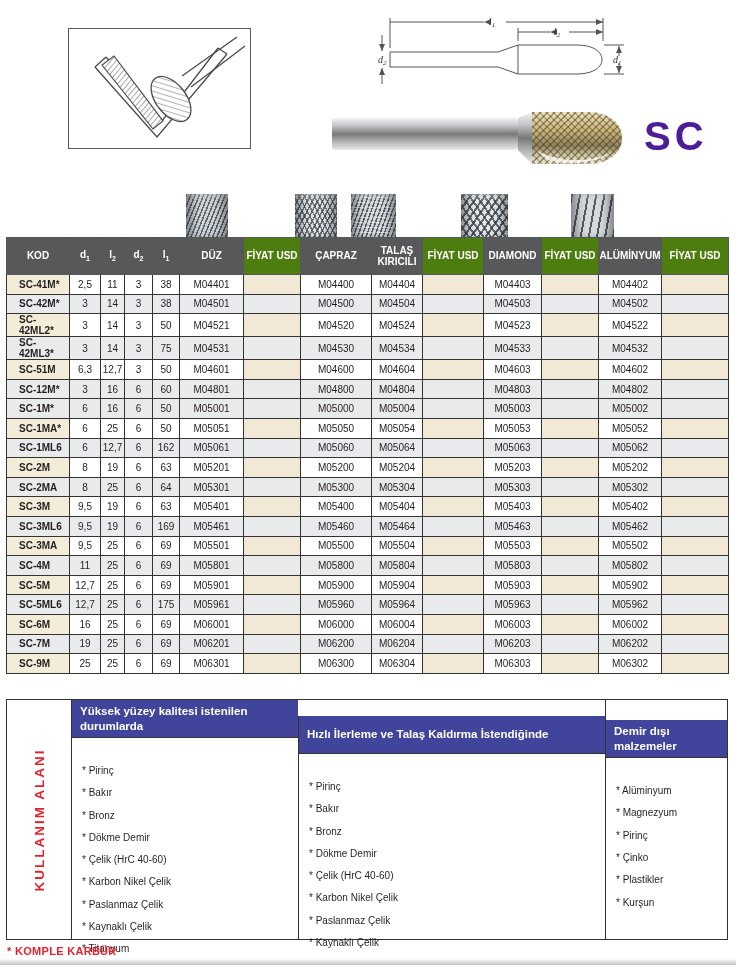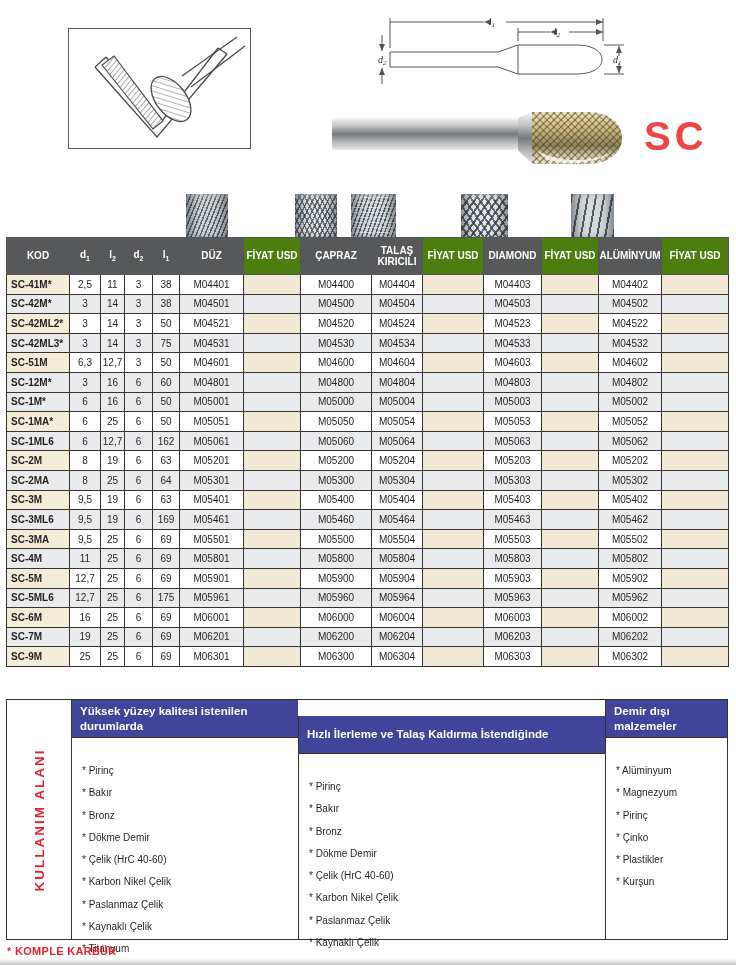--- a/index.html
+++ b/index.html
@@ -5,21 +5,21 @@
   html,body { margin:0; padding:0; background:#ffffff; }
   .page {
     position:relative; width:736px; height:965px; background:#fff;
     font-family:"Liberation Sans", sans-serif; color:#231f20; overflow:hidden;
   }
 
   
   .sketch-box { position:absolute; left:68px; top:28px; width:183px; height:121px; border:1.5px solid #5a5a5a; box-sizing:border-box; }
   .dim-diagram { position:absolute; left:372px; top:4px; width:256px; height:92px; }
   .burr-photo  { position:absolute; left:330px; top:106px; width:300px; height:64px; }
-  .sc-label { position:absolute; left:644px; top:114px; font-size:40px; font-weight:bold; letter-spacing:4px; color:#ef4444; }
+  .sc-label { position:absolute; left:644px; top:114px; font-size:40px; font-weight:bold; letter-spacing:4px; color:#4c1d95; }
 
   
   .thumb { position:absolute; top:194px; height:44px;
     box-shadow: inset 9px 0 10px -4px rgba(35,40,45,.5), inset -9px 0 10px -4px rgba(35,40,45,.5), inset 0 5px 6px -3px rgba(255,255,255,.55); }
   .tex-duz { left:186px; width:42px;
     background: repeating-linear-gradient(112deg, rgba(62,70,76,.75) 0 1.5px, rgba(205,211,215,.92) 1.5px 4px), linear-gradient(90deg,#8b9297,#d3d8db 35%,#aab0b4 70%,#7d8489); }
   .tex-capraz { left:295px; width:42px;
     background: repeating-linear-gradient(62deg, rgba(55,62,68,.65) 0 1.5px, rgba(0,0,0,0) 1.5px 4.5px),
                 repeating-linear-gradient(118deg, rgba(55,62,68,.65) 0 1.5px, rgba(225,229,232,.9) 1.5px 4.5px),
                 linear-gradient(90deg,#9099a0,#ced4d8 40%,#9aa1a6); }
@@ -38,33 +38,33 @@
   
   .spec-table { position:absolute; left:6px; top:237px; width:722px; border-collapse:collapse; table-layout:fixed;
     font-size:10px; color:#231f20; }
   .spec-table th, .spec-table td { border:1px solid #35332f; padding:0; overflow:hidden; text-align:center; }
   .spec-table thead th { height:36px; color:#fff; font-weight:bold; line-height:1.15; border-color:#55565a; }
   th.h-dark { background:#57585a; }
   th.h-blue { background:#4d7c0f; }
   thead th sub { font-size:7px; }
   .spec-table tbody td { height:18.6px; background:#ffffff; font-size:10px; }
   .spec-table tbody tr.alt td { background:#e9eaec; }
-  .spec-table tbody td.c-kod { background:#f3ecd9; font-weight:bold; text-align:left; padding-left:4px; }
+  .spec-table tbody td.c-kod { background:#f3ecd9; font-weight:bold; text-align:left; padding-left:12px; }
   .spec-table tbody td.c-fiyat { background:#f1e9d5; }
 
   
   .usage { position:absolute; left:6px; top:699px; width:722px; height:241px; display:flex;
     border:1.5px solid #35332f; box-sizing:border-box; background:#fff; }
   .usage-side { width:64px; position:relative; flex:none; }
   .usage-side span { position:absolute; left:50%; top:50%; transform:translate(-50%,-50%) rotate(-90deg);
     white-space:nowrap; color:#e8202b; font-weight:bold; font-size:13.5px; letter-spacing:2px; }
   .usage-col { border-left:1.5px solid #35332f; box-sizing:border-box; display:flex; flex-direction:column; flex:none; }
   .usage-col.col1 { width:227px; }
   .usage-col.col2 { width:307px;margin-top:16px; }
-  .usage-col.col3 { flex:1; }
+  .usage-col.col3 { flex:1;justify-content:center; }
   .usage-head { background:#41449b; color:#fff; font-weight:bold; font-size:11.5px; line-height:1.25;
     min-height:38px; box-sizing:border-box; padding:4px 8px; display:flex; align-items:center;
     border-bottom:1.5px solid #35332f; }
   .usage-list { list-style:none; margin:0; padding:27px 4px 0 10px; font-size:10px; }
   .usage-list li { height:22.3px; }
 
   .footnote { position:absolute; left:7px; top:945px; color:#e8202b; font-weight:bold; font-size:11px; letter-spacing:.3px; }
   .page-edge { position:absolute; left:0; bottom:0; width:100%; height:6px;
     background:linear-gradient(180deg,#fdfdfd,#c3c3c3); }
 

